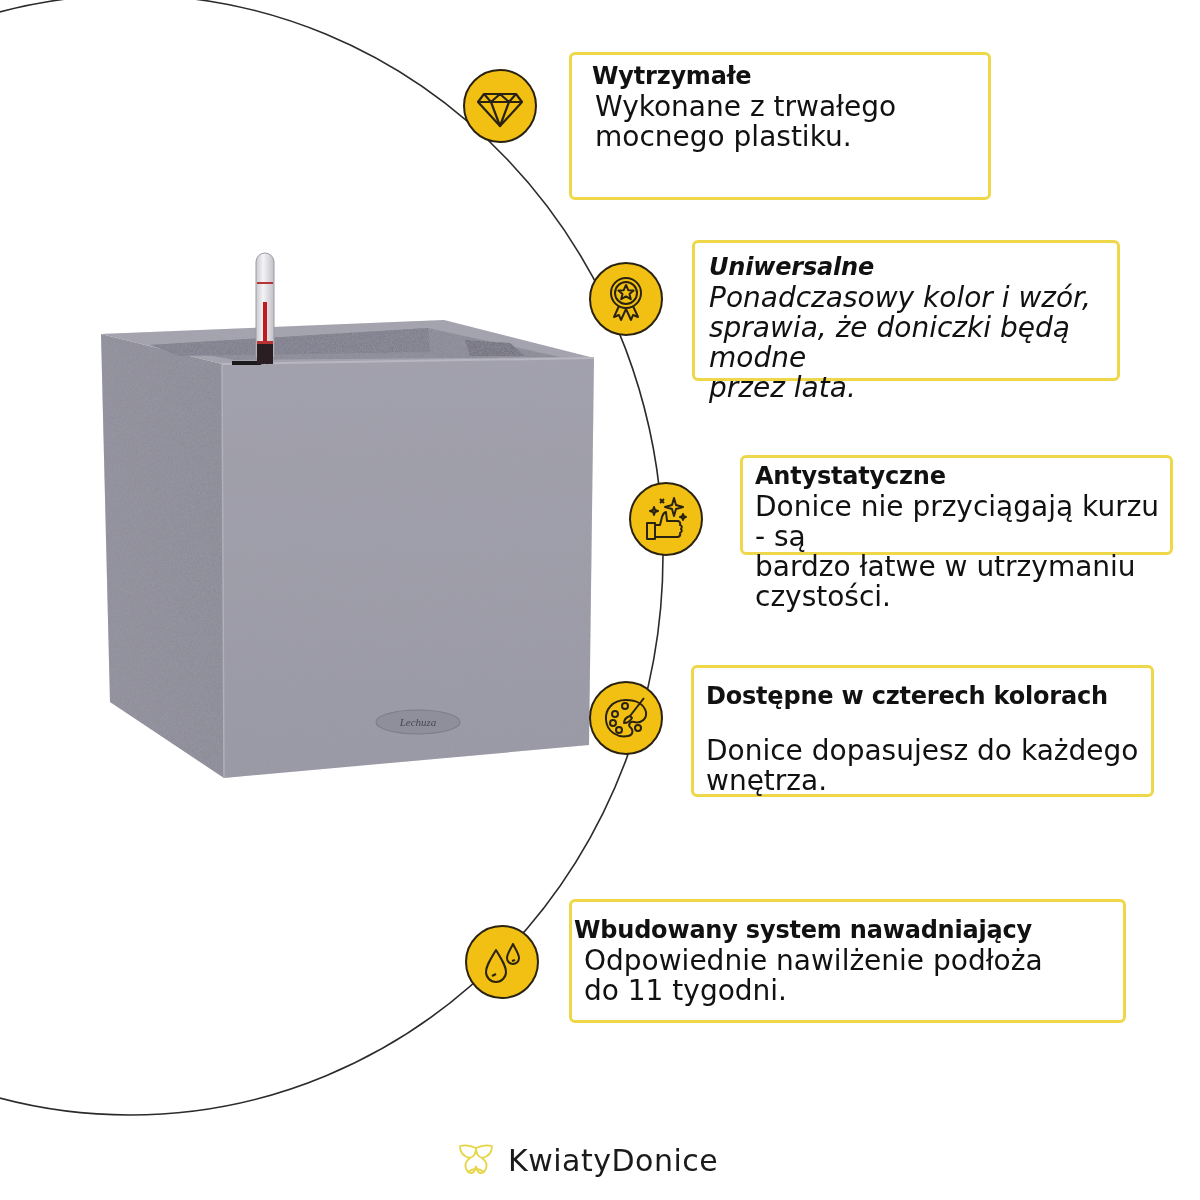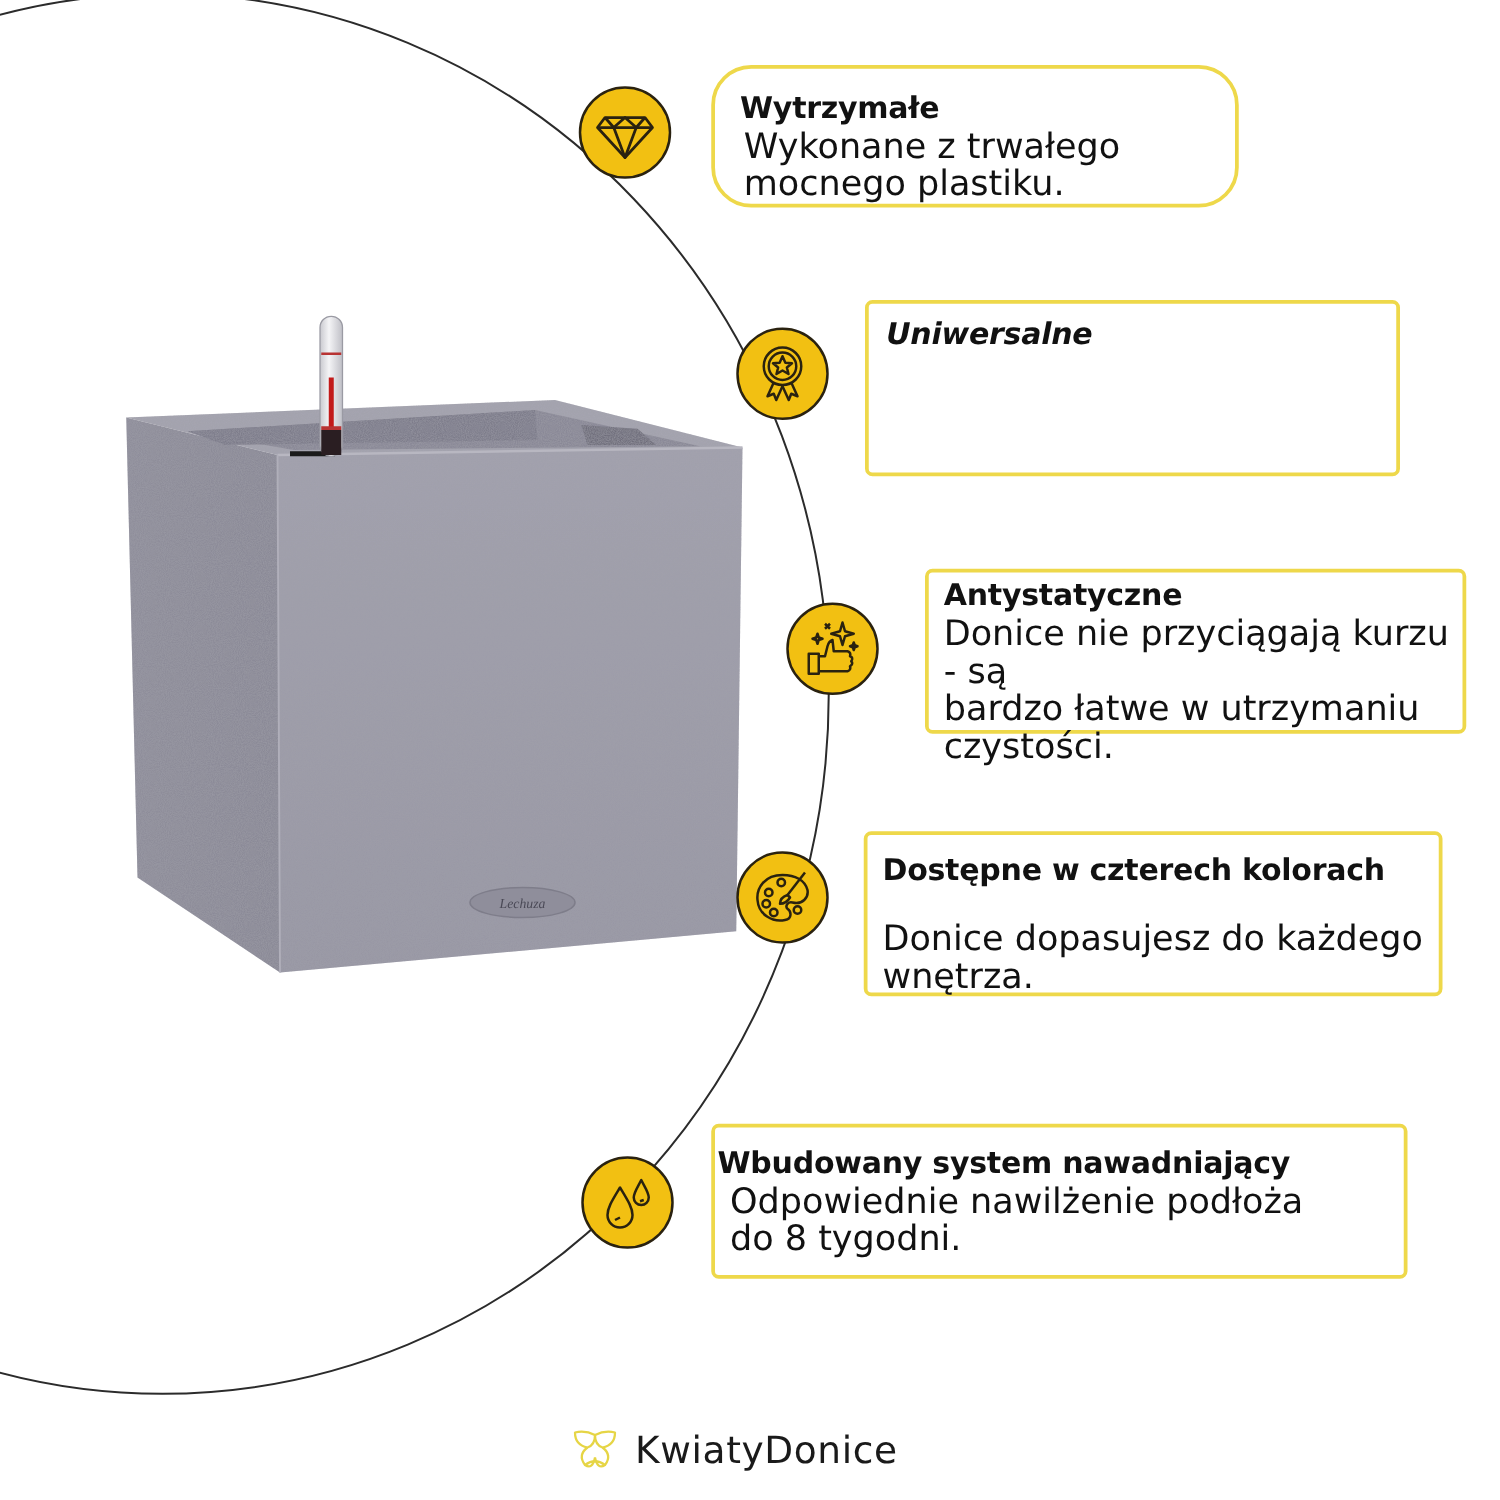--- a/index.html
+++ b/index.html
@@ -127,47 +127,50 @@
   </div>
   <div class="icon-circle" style="left:465px;top:925px;">
     <svg viewBox="0 0 52 52" fill="none" stroke="#2a2210" stroke-width="2" stroke-linejoin="round">
       <path d="M20,14 C14,24 10,30 10,36 A10,10 0 0 0 30,36 C30,30 26,24 20,14 Z"></path>
       <path d="M37,8 C34,14 31,18 31,22 A6,6 0 0 0 43,22 C43,18 40,14 37,8 Z"></path>
       <path d="M16,40 L20,38"></path>
       <path d="M36,25 L39,24"></path>
     </svg>
   </div>
 
-  <div class="feature-box" style="left:569px;top:52px;width:422px;height:114px;padding-top:15px;border-radius:32px;">
+  <div class="feature-box" style="left:569px;top:52px;width:422px;height:148px;padding-top:5px;">
     <div class="feature-title">Wytrzymałe</div>
     <div class="feature-desc" style="padding-left:3px;">Wykonane z trwałego
 mocnego plastiku.</div>
   </div>
 
   <div class="feature-box" style="left:692px;top:240px;width:428px;height:141px;padding-top:8px;padding-left:14px;font-style:italic;">
     <div class="feature-title">Uniwersalne</div>
+    <div class="feature-desc">Ponadczasowy kolor i wzór,
+sprawia, że doniczki będą modne
+przez lata.</div>
   </div>
 
-  <div class="feature-box" style="left:740px;top:455px;width:433px;height:132px;padding-top:2px;padding-left:12px;">
+  <div class="feature-box" style="left:740px;top:455px;width:433px;height:100px;padding-top:2px;padding-left:12px;">
     <div class="feature-title">Antystatyczne</div>
     <div class="feature-desc">Donice nie przyciągają kurzu - są
 bardzo łatwe w utrzymaniu
 czystości.</div>
   </div>
 
   <div class="feature-box" style="left:691px;top:665px;width:463px;height:132px;padding-top:12px;padding-left:12px;">
     <div class="feature-title">Dostępne w czterech kolorach</div>
     <div class="feature-desc" style="margin-top:24px;">Donice dopasujesz do każdego
 wnętrza.</div>
   </div>
 
   <div class="feature-box" style="left:569px;top:899px;width:557px;height:124px;padding-top:12px;padding-left:2px;">
     <div class="feature-title">Wbudowany system nawadniający</div>
     <div class="feature-desc" style="padding-left:10px;">Odpowiednie nawilżenie podłoża
-do 8 tygodni.</div>
+do 11 tygodni.</div>
   </div>
 
   <div id="brand">
     <svg width="40" height="36" viewBox="0 0 40 36" fill="none" stroke="#e6d545" stroke-width="1.8" stroke-linejoin="round">
       <path d="M20,6 Q12,2 4,4 Q4,14 14,16 Q20,14 20,6 Z"></path>
       <path d="M20,6 Q28,2 36,4 Q36,14 26,16 Q20,14 20,6 Z"></path>
       <path d="M14,16 Q6,22 12,30 Q18,34 20,24"></path>
       <path d="M26,16 Q34,22 28,30 Q22,34 20,24"></path>
       <path d="M12,30 Q20,24 28,30"></path>
     </svg>

